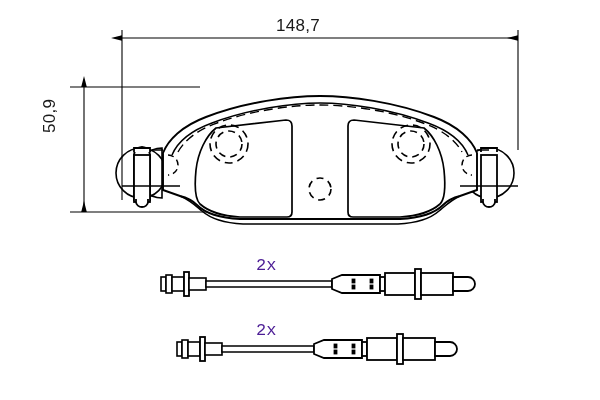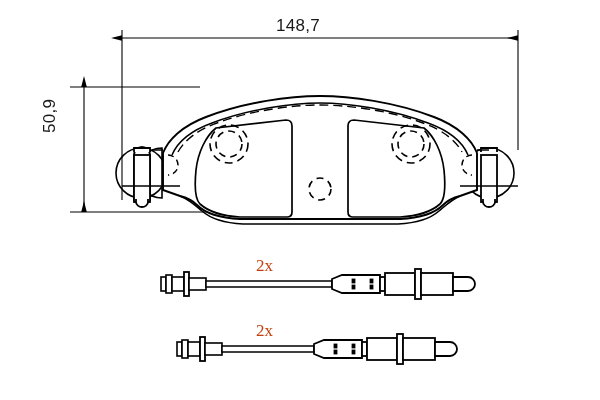--- a/index.html
+++ b/index.html
@@ -34,23 +34,23 @@
     top: 16px;
   }
   #dim-height-label {
     left: 40px;
     top: 133px;
     transform: rotate(-90deg);
     transform-origin: left top;
   }
   .qty-text {
     position: absolute;
-    font-family: Liberation Serif, serif;
+    font-family: Liberation Mono, monospace;
     font-size: 17px;
-    color: #c2410c;
+    color: #4c1d95;
   }
   #qty-sensor-1 {
     left: 256px;
     top: 256px;
   }
   #qty-sensor-2 {
     left: 256px;
     top: 321px;
   }
 </style>

